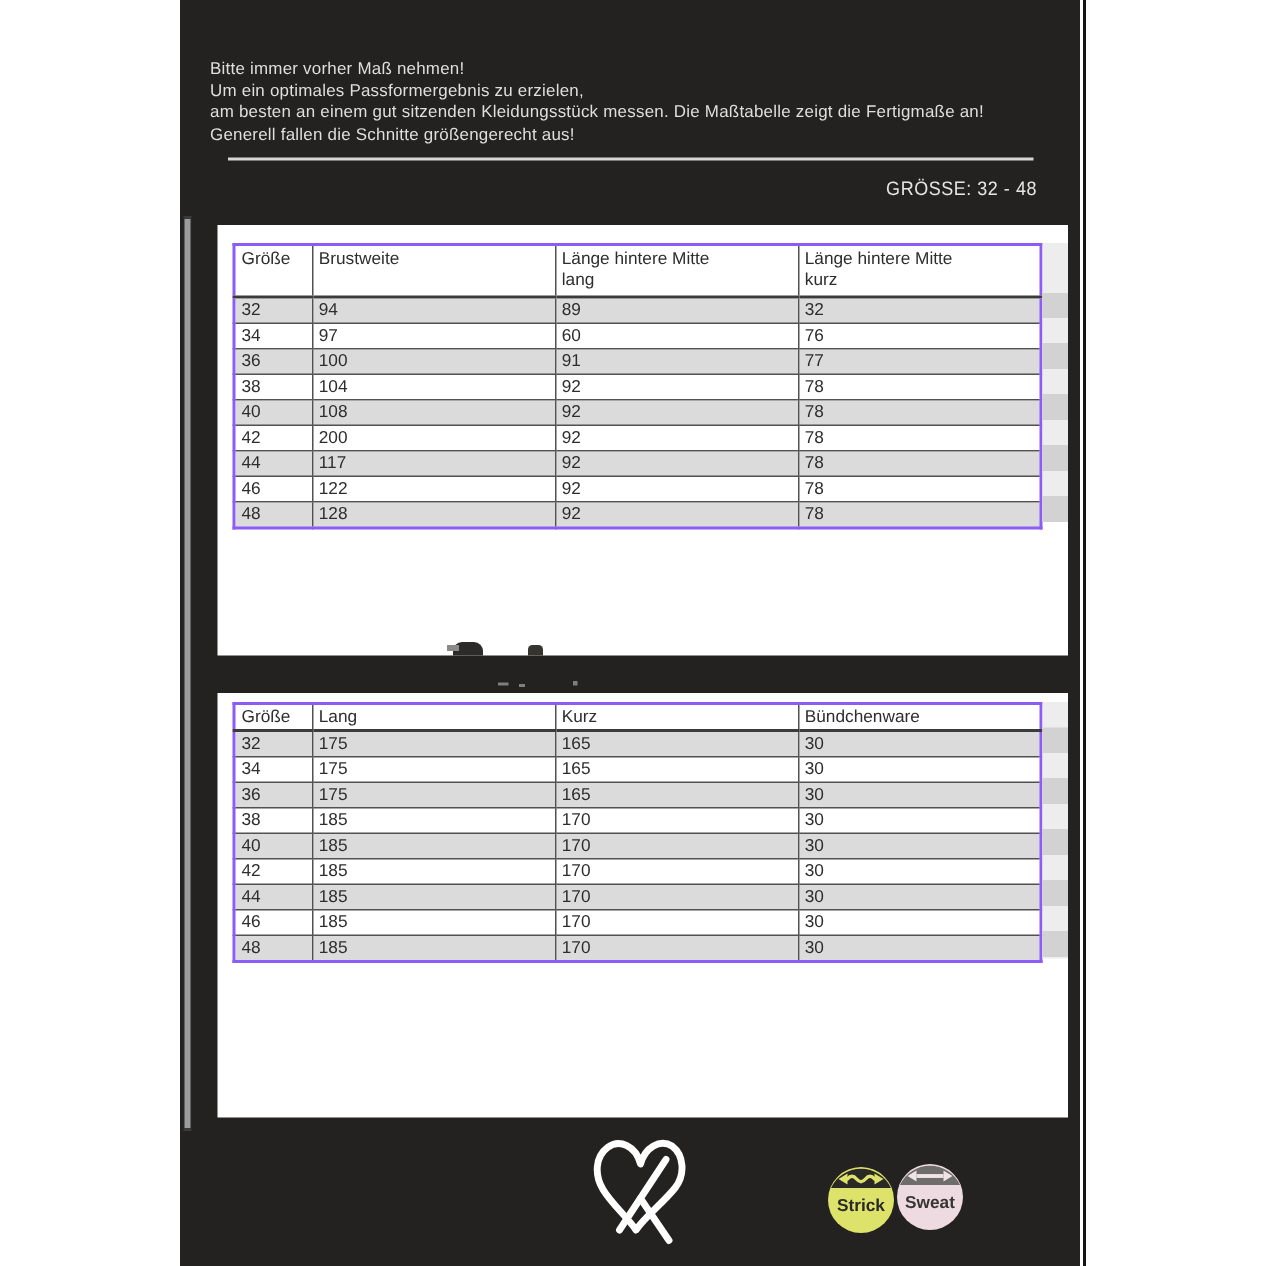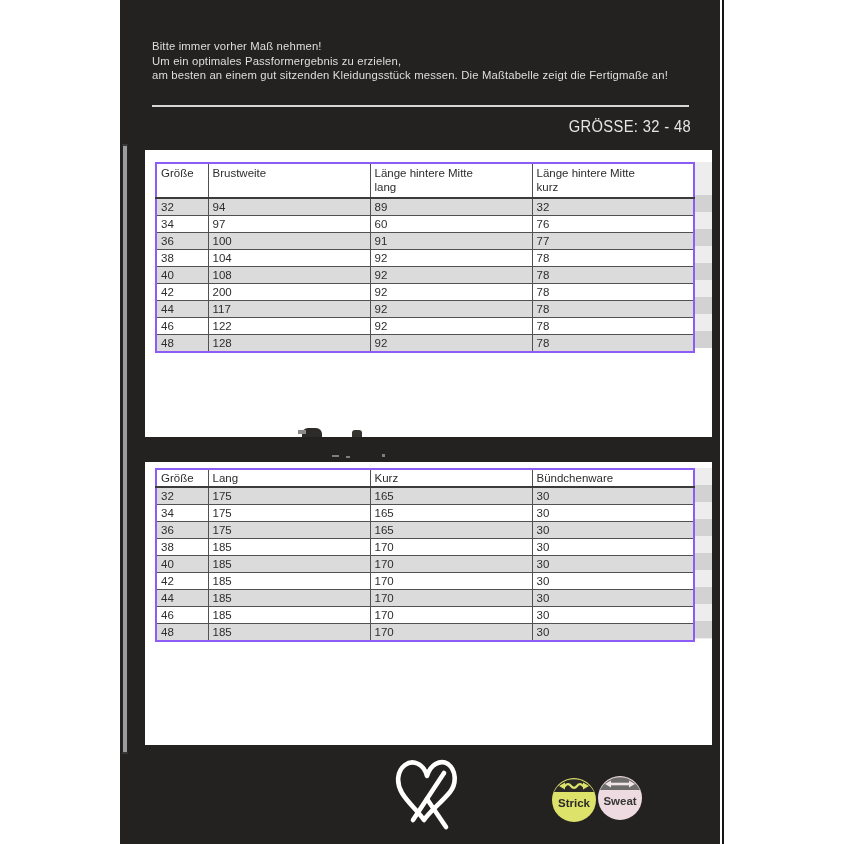--- a/index.html
+++ b/index.html
@@ -4,25 +4,25 @@
 <style>
   html,body{margin:0;padding:0;}
   body{width:844px;height:844px;background:#ffffff;font-family:"Liberation Sans",sans-serif;}
   .page{position:relative;width:844px;height:844px;background:#ffffff;overflow:hidden;}
 
   .dark-panel{position:absolute;left:120px;top:0;width:600px;height:844px;background:#242220;}
   .right-border-line{position:absolute;left:722px;top:0;width:2px;height:844px;background:#141414;}
   .page-edge-strip{position:absolute;left:122px;top:144px;width:4px;height:606px;background:#9c9c9c;
     border-left:1px solid #262626;border-right:1px solid #262626;border-top:2px solid #3a3a3a;border-bottom:2px solid #3a3a3a;}
 
-  .intro{position:absolute;left:152px;top:39px;width:545px;color:#dfdfdf;font-size:11.3px;line-height:14.6px;letter-spacing:.15px;}
+  .intro{position:absolute;left:140px;top:39px;width:545px;color:#dfdfdf;font-size:11.3px;line-height:14.6px;letter-spacing:.15px;}
   .rule{position:absolute;left:152px;top:105px;width:537px;height:2px;background:#d6d6d6;}
   .title-wrap{position:absolute;left:152px;top:108px;width:537px;text-align:center;color:#f2f2f2;}
   .title-wrap .t{display:inline-block;font-size:27px;letter-spacing:.5px;transform:scaleX(.86);transform-origin:center;}
-  .size-range{position:absolute;left:545px;top:118px;width:146px;text-align:right;color:#e5e5e5;font-size:16px;letter-spacing:.4px;}
+  .size-range{position:absolute;left:545px;top:118px;width:146px;text-align:right;color:#e5e5e5;font-size:13px;letter-spacing:.4px;}
   .size-range .t{display:inline-block;transform:scaleX(.92);transform-origin:right;}
 
   .panel{position:absolute;background:#ffffff;}
   .panel1{left:145px;top:150px;width:567px;height:287px;}
   .panel2{left:145px;top:462px;width:567px;height:283px;}
 
   table{border-collapse:collapse;table-layout:fixed;width:538px;font-size:11.5px;color:#2d2d2d;}
   table{border:2px solid #8b5cf6;}
   th,td{border:1px solid #515151;padding:0 4px;text-align:left;font-weight:normal;overflow:hidden;white-space:nowrap;}
   td{height:16px;line-height:15px;}
@@ -61,20 +61,21 @@
 <div class="page">
 
   <div class="dark-panel"></div>
   <div class="right-border-line"></div>
   <div class="page-edge-strip"></div>
 
   <div class="intro">
     <div>Bitte immer vorher Maß nehmen!</div>
     <div>Um ein optimales Passformergebnis zu erzielen,</div>
     <div>am besten an einem gut sitzenden Kleidungsstück messen. Die Maßtabelle zeigt die Fertigmaße an!</div>
+    <div>Generell fallen die Schnitte größengerecht aus!</div>
   </div>
 
   <div class="rule"></div>
   <div class="size-range">
     <span class="t">GRÖSSE: 32 - 48</span>
   </div>
 
   <div class="panel panel1">
     <table class="tbl t1">
       <colgroup>

